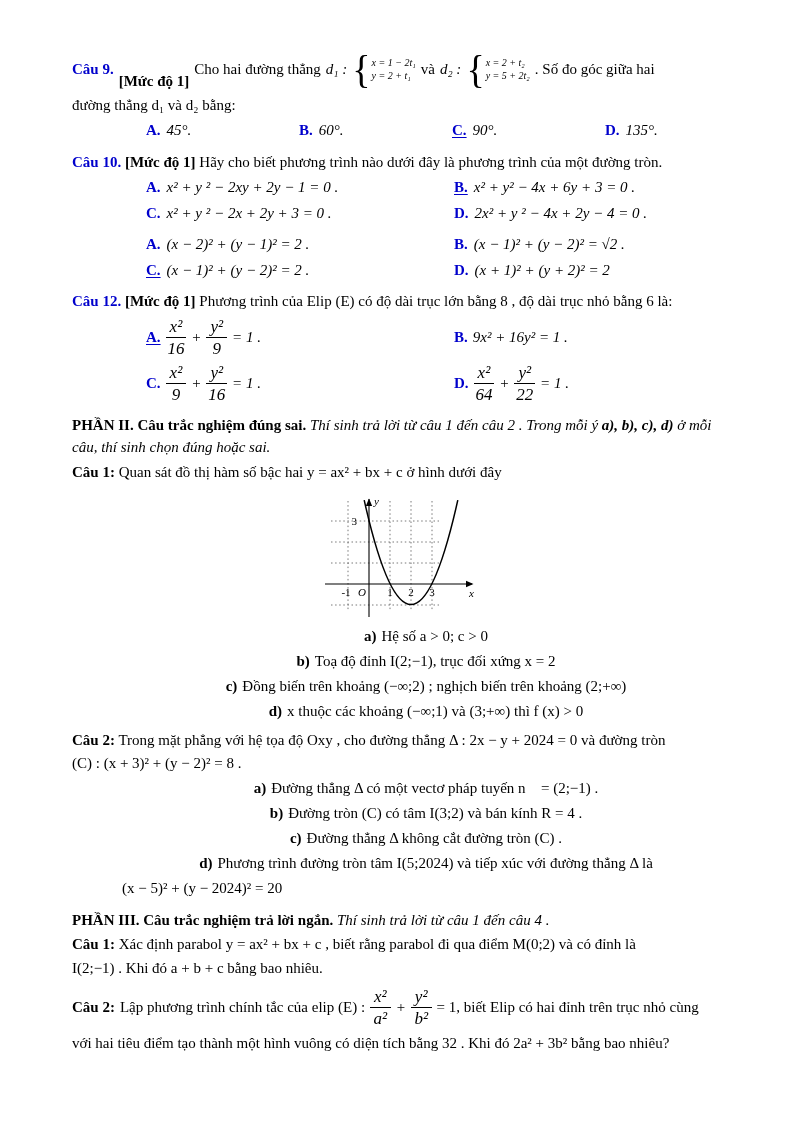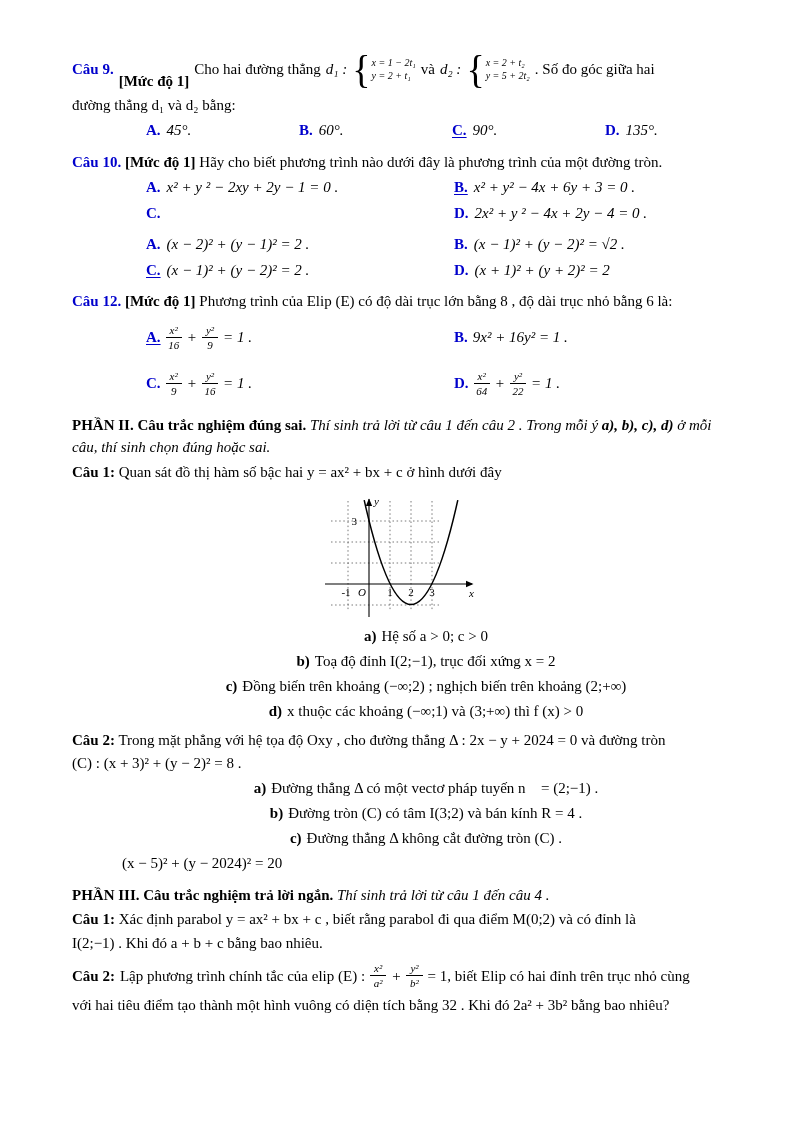--- a/index.html
+++ b/index.html
@@ -23,21 +23,21 @@
   .sys { display: inline-flex; align-items: center; }
   .brace { font-size: 38px; font-weight: 400; line-height: 0.9; transform: scaleY(1.08); }
   .sys .rows { display: inline-flex; flex-direction: column; line-height: 1.3; font-size: 10px; margin-left: 1px; }
   .optrow { display: flex; padding-left: 74px; margin: 3px 0; }
   .o4 { flex: 0 0 153px; display: flex; gap: 6px; align-items: baseline; }
   .o2 { flex: 0 0 308px; display: flex; gap: 6px; align-items: baseline; }
   .optrow.tall { margin: 4px 0; }
   .optrow.tall .o2 { align-items: center; min-height: 42px; gap: 5px; }
   .letter { color: var(--blue); font-weight: bold; }
   .letter.u { text-decoration: underline; text-underline-offset: 2px; }
-  .frac { display: inline-flex; flex-direction: column; align-items: center; font-size: 11px; line-height: 1.12; font-style: italic; }
+  .frac { display: inline-flex; flex-direction: column; align-items: center; font-size: 17px; line-height: 1.12; font-style: italic; }
   .frac .fn { border-bottom: 1px solid #000; padding: 0 4px 1px; }
   .frac .fd { padding-top: 1px; }
   .item { padding-left: 48px; margin: 2.5px 0; text-align: center; }
   .item .ilabel { font-weight: bold; margin-right: 5px; }
   .formula-line { padding-left: 50px; margin: 2px 0; }
   .graphwrap { display: flex; justify-content: center; margin: 6px 0 4px; }
   .head { margin: 8px 0 2px; }
   p.line span { }
 </style>
 </head>
@@ -102,20 +102,21 @@
         <span class="m">x² + y ² − 2xy + 2y − 1 = 0 .</span>
       </span>
       <span class="o2">
         <span class="letter u">B.</span>
         <span class="m">x² + y² − 4x + 6y + 3 = 0 .</span>
       </span>
     </div>
     <div class="optrow">
       <span class="o2">
         <span class="letter">C.</span>
+        <span class="m">x² + y ² − 2x + 2y + 3 = 0 .</span>
       </span>
       <span class="o2">
         <span class="letter">D.</span>
         <span class="m">2x² + y ² − 4x + 2y − 4 = 0 .</span>
       </span>
     </div>
   </section>
 
   <section>
     <div class="optrow">
@@ -260,20 +261,23 @@
     <p class="line">(C) : (x + 3)² + (y − 2)² = 8 .</p>
     <div class="item">
       <span class="ilabel">a)</span><span>Đường thẳng Δ có một vectơ pháp tuyến n⃗ = (2;−1) .</span>
     </div>
     <div class="item">
       <span class="ilabel">b)</span><span>Đường tròn (C) có tâm I(3;2) và bán kính R = 4 .</span>
     </div>
     <div class="item">
       <span class="ilabel">c)</span><span>Đường thẳng Δ không cắt đường tròn (C) .</span>
     </div>
+    <div class="item">
+      <span class="ilabel">d)</span><span>Phương trình đường tròn tâm I(5;2024) và tiếp xúc với đường thẳng Δ là</span>
+    </div>
     <div class="formula-line">(x − 5)² + (y − 2024)² = 20</div>
   </section>
 
   <section>
     <p class="line head">
       <span class="qbold">PHẦN III. Câu trắc nghiệm trả lời ngắn.</span>
       <span class="it">Thí sinh trả lời từ câu 1 đến câu 4 .</span>
     </p>
 
     <p class="line">

